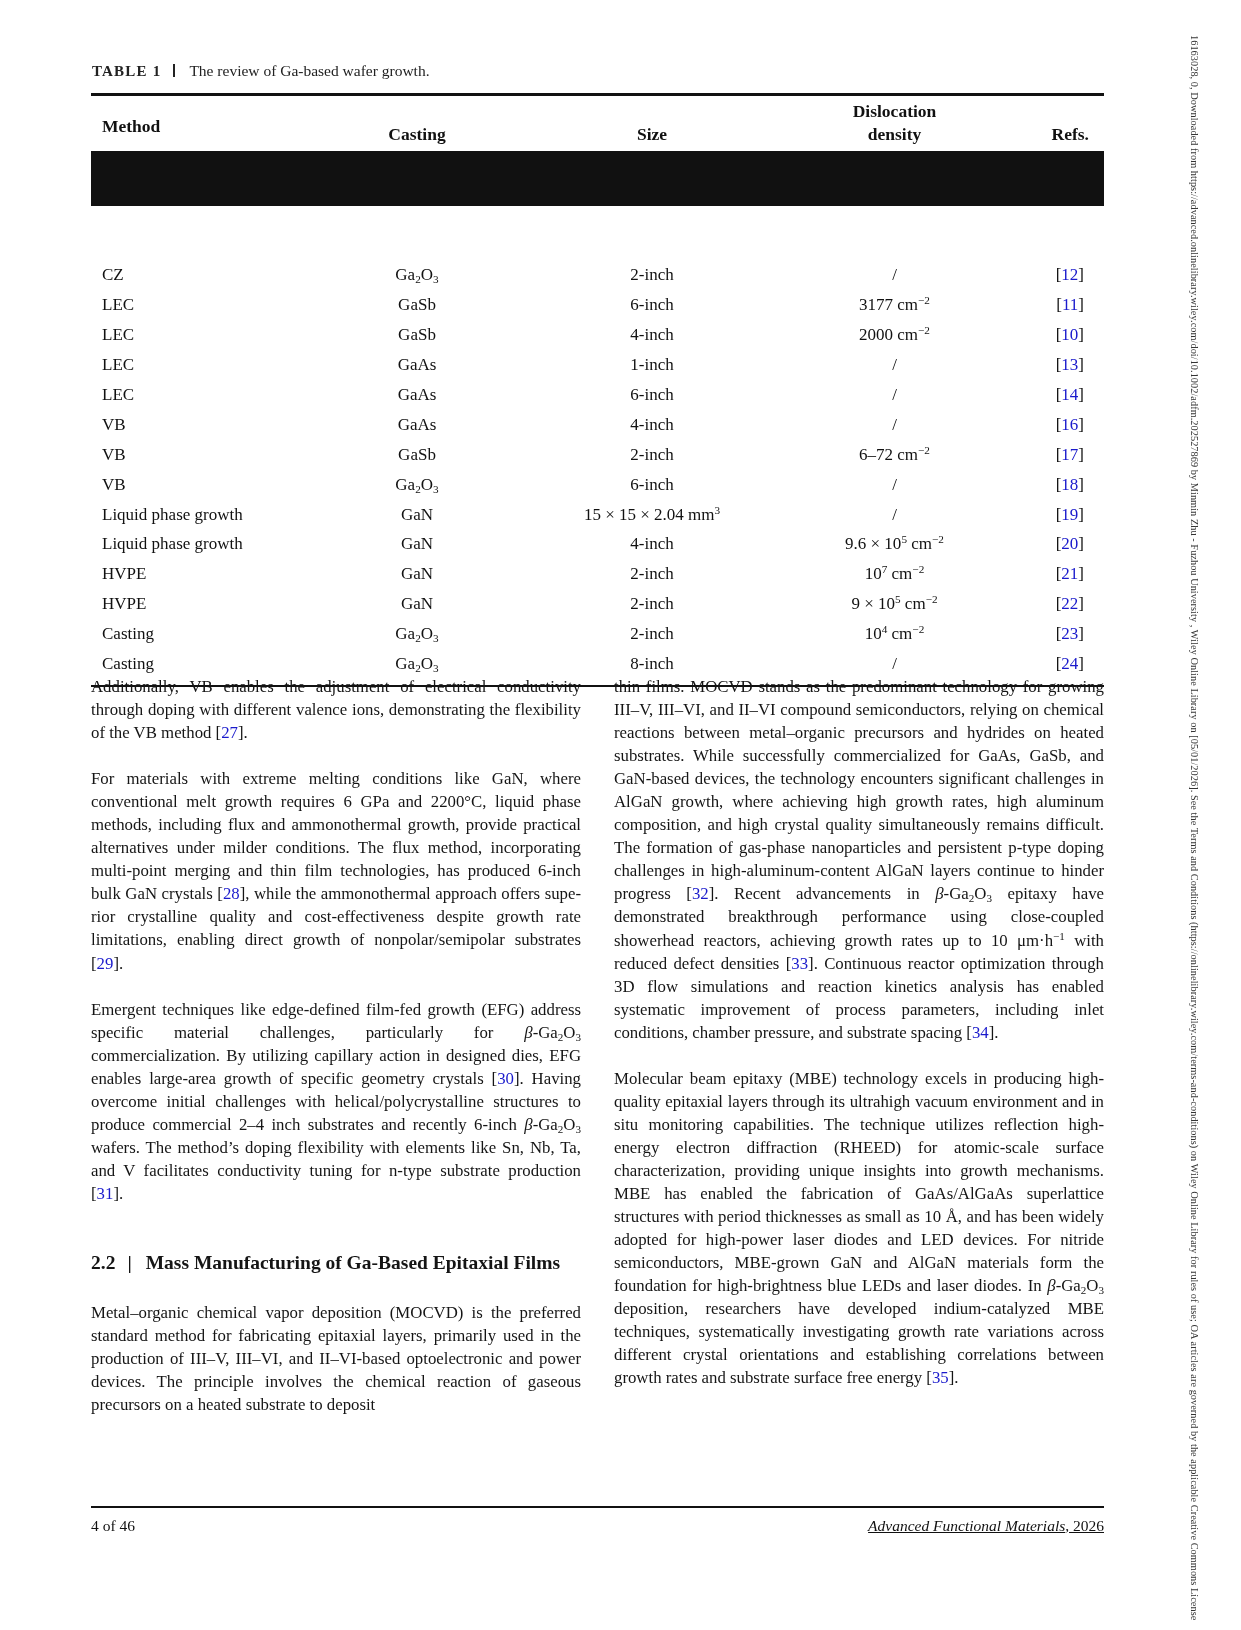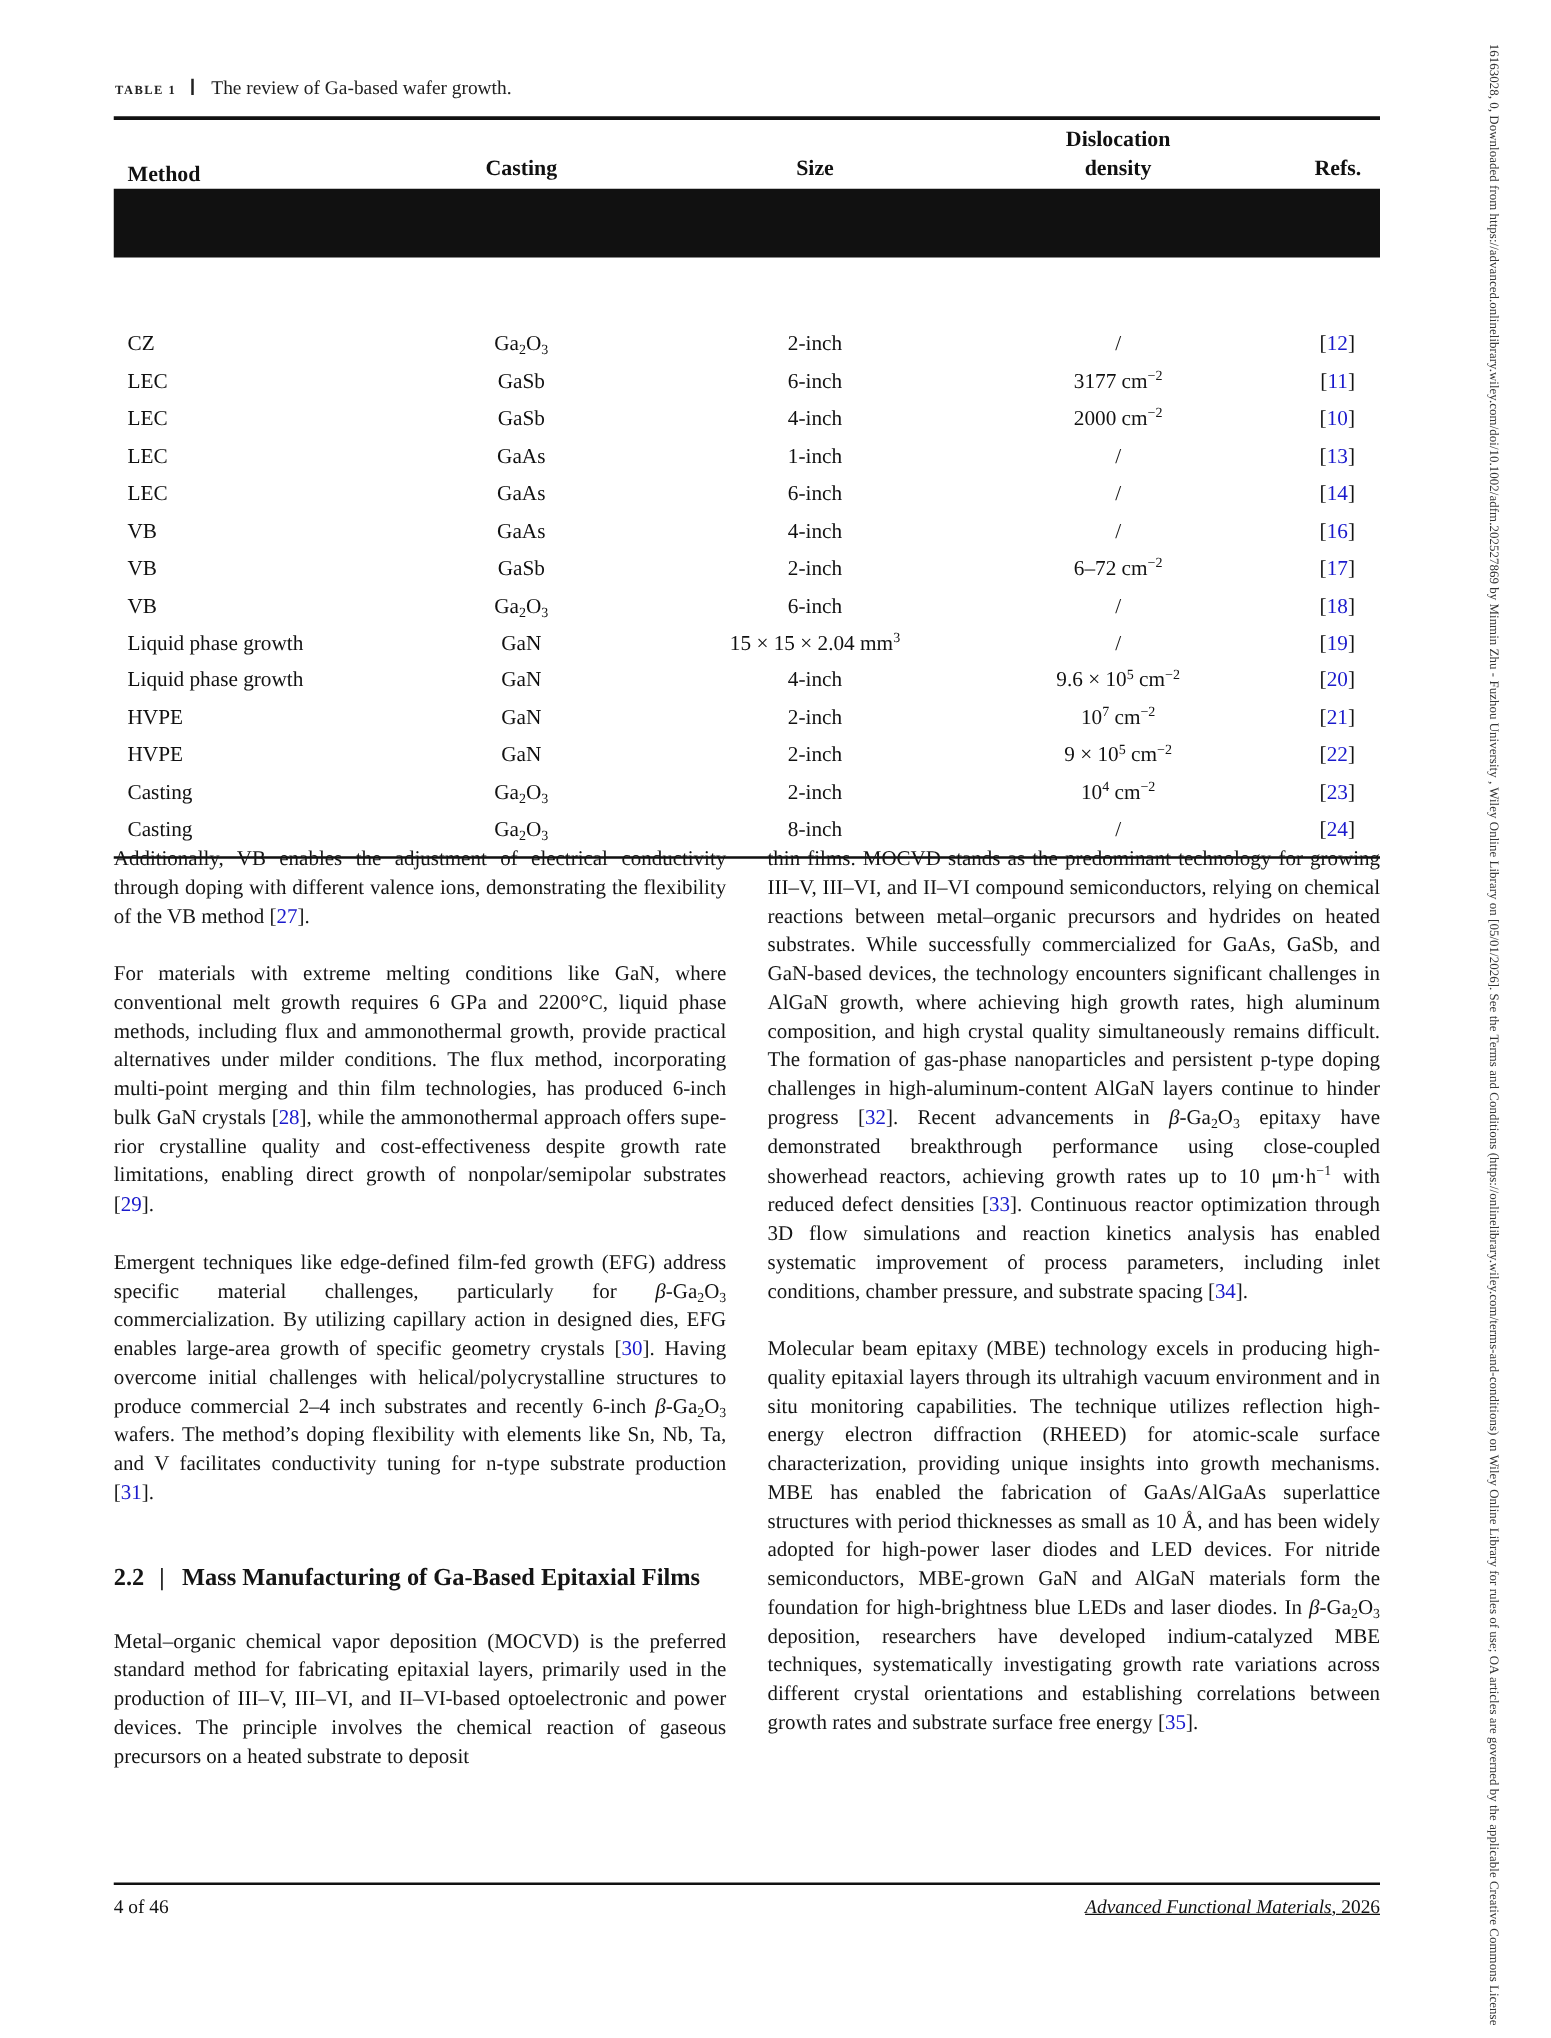--- a/index.html
+++ b/index.html
@@ -2,30 +2,30 @@
 <html><head>
 <meta charset="utf-8">
 <style>
   html, body { margin: 0; padding: 0; background: #ffffff; }
   body { width: 1241px; height: 1630px; position: relative; overflow: hidden;
          font-family: "Liberation Serif", "DejaVu Serif", serif; color: #111; }
   .page { position: absolute; left: 0; top: 0; width: 1241px; height: 1630px; }
 
   
   .caption { position: absolute; left: 92px; top: 62px; font-size: 15.5px; color: #222; white-space: nowrap; }
-  .caption .lbl { font-weight: bold; letter-spacing: 1.2px; font-size: 10px; }
+  .caption .lbl { font-weight: bold; letter-spacing: 1.2px; font-size: 15px; }
   .caption .sep { display: inline-block; width: 2px; height: 13px; background: #222; margin: 0 14px 0 12px; vertical-align: -1px; }
 
   
   .tbl-wrap { position: absolute; left: 91px; top: 93px; width: 1013px; }
   .rule-thick { height: 2.5px; background: #111; }
   table { width: 100%; border-collapse: collapse; font-size: 17px; }
   thead th { font-weight: bold; font-size: 17.5px; padding: 0; vertical-align: bottom; line-height: 23px; }
   thead tr { height: 55px; }
-  thead th.h-method { text-align: left; padding-left: 11px; width: 230px; padding-bottom: 0; }
+  thead th.h-method { text-align: left; padding-left: 11px; width: 230px; padding-bottom: 13px; }
   thead th.h-material { text-align: center; width: 170px; padding-bottom: 5px; }
   thead th.h-size { text-align: center; width: 300px; padding-bottom: 5px; }
   thead th.h-disloc { text-align: center; width: 185px; padding-bottom: 5px; }
   thead th.h-refs { text-align: right; padding-right: 15px; padding-bottom: 5px; }
   .head-rule td { padding: 0; height: 2.5px; background: #111; }
   tbody tr.row { height: 29.9px; }
   tbody td { padding: 0; line-height: 20px; }
   td.c-method { text-align: left; padding-left: 11px; }
   td.c-material, td.c-size, td.c-disloc { text-align: center; margin-top: 24px; }
   td.c-refs { text-align: right; padding-right: 20px; }

